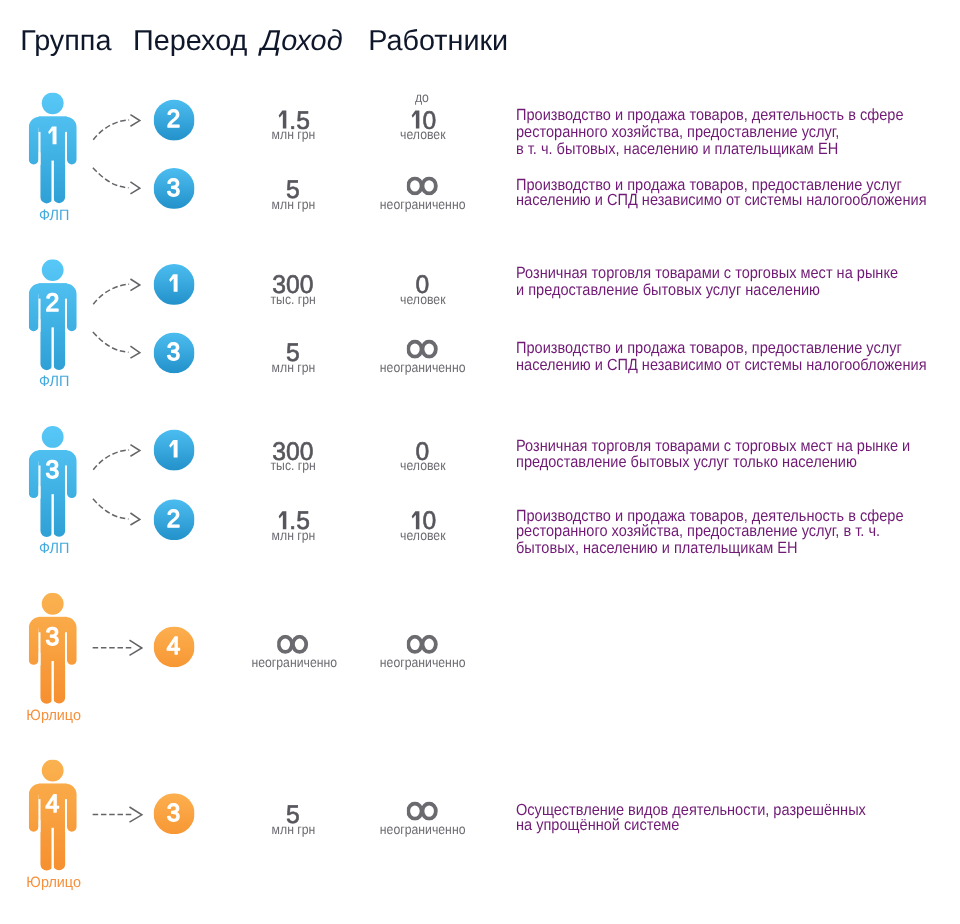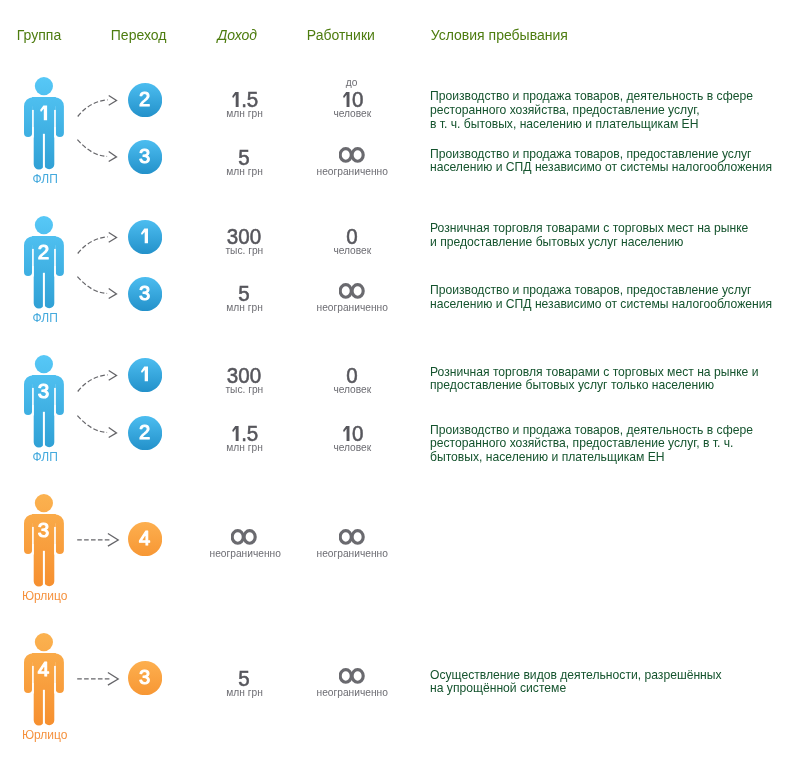--- a/index.html
+++ b/index.html
@@ -1,43 +1,42 @@
 <!DOCTYPE html>
 <html><head>
 <meta charset="utf-8">
 <style>
   html,body{margin:0;padding:0;background:#ffffff;}
   body{width:800px;height:770px;font-family:"Liberation Sans",sans-serif;overflow:hidden;}
   #root{position:relative;width:800px;height:770px;background:#fff;}
   .sx{display:inline-block;transform-origin:left center;white-space:pre;}
   .ctr{text-align:center;}
   .ctr .sx{transform-origin:center center;}
-  .hdr{position:absolute;font-size:14px;color:#4d7c0f;white-space:nowrap;line-height:18px;}
+  .hdr{position:absolute;font-size:24px;color:#0f172a;white-space:nowrap;line-height:18px;}
   .hdr .sx{transform:scaleX(1);}
   .fig{position:absolute;}
   .figlabel{position:absolute;font-size:12.5px;white-space:nowrap;line-height:13px;}
   .circ{position:absolute;width:34.2px;height:34.2px;}
   .circ i{position:absolute;left:0;right:0;top:6.5px;text-align:center;color:#fff;
           font-weight:bold;font-size:19px;font-style:normal;line-height:21px;}
   .arrow{position:absolute;}
   .sub{position:absolute;text-align:center;font-size:11.5px;color:#6c6c72;white-space:nowrap;line-height:11.5px;text-align:center;}
-  .desc{position:absolute;font-size:13.5px;color:#14532d;line-height:13.8px;white-space:pre;}
+  .desc{position:absolute;font-size:13.5px;color:#701a75;line-height:13.8px;white-space:pre;}
   .desc .sx{transform:scaleX(0.899);}
   .infs{position:absolute;}
   .numbox{position:absolute;}
 </style>
 </head>
 <body>
 
 <div id="root">
     <div class="hdr" style="left:16.8px;top:26.0px;"><span class="sx" style="transform: scaleX(1);">Группа</span></div>
     <div class="hdr" style="left:110.8px;top:26.0px;"><span class="sx" style="transform: scaleX(1);">Переход</span></div>
     <div class="hdr" style="left:217.4px;top:26.0px;"><span class="sx" style="transform: scaleX(1); font-style: italic;">Доход</span></div>
     <div class="hdr" style="left:306.8px;top:26.0px;"><span class="sx" style="transform: scaleX(1);">Работники</span></div>
-    <div class="hdr" style="left:430.8px;top:26.0px;"><span class="sx" style="transform: scaleX(1);">Условия пребывания</span></div>
     <div class="fig" style="left:24.2px;top:76.7px;"><svg width="40" height="93" viewBox="0 0 40 93" xmlns="http://www.w3.org/2000/svg">
         <defs>
           <linearGradient id="fg0" gradientUnits="userSpaceOnUse" x1="0" y1="0" x2="0" y2="93">
             <stop offset="0" stop-color="#57c8f7"></stop>
             <stop offset="1" stop-color="#2fa0d5"></stop>
           </linearGradient>
         </defs>
         <g fill="url(#fg0)">
           <circle cx="19.9" cy="9.1" r="9.1"></circle>
           <path d="M9.7 40 h20.6 v47.2 a5.1 5.1 0 0 1 -10.2 0 v0.1 a5.1 5.1 0 0 1 -10.4 0 z"></path>

